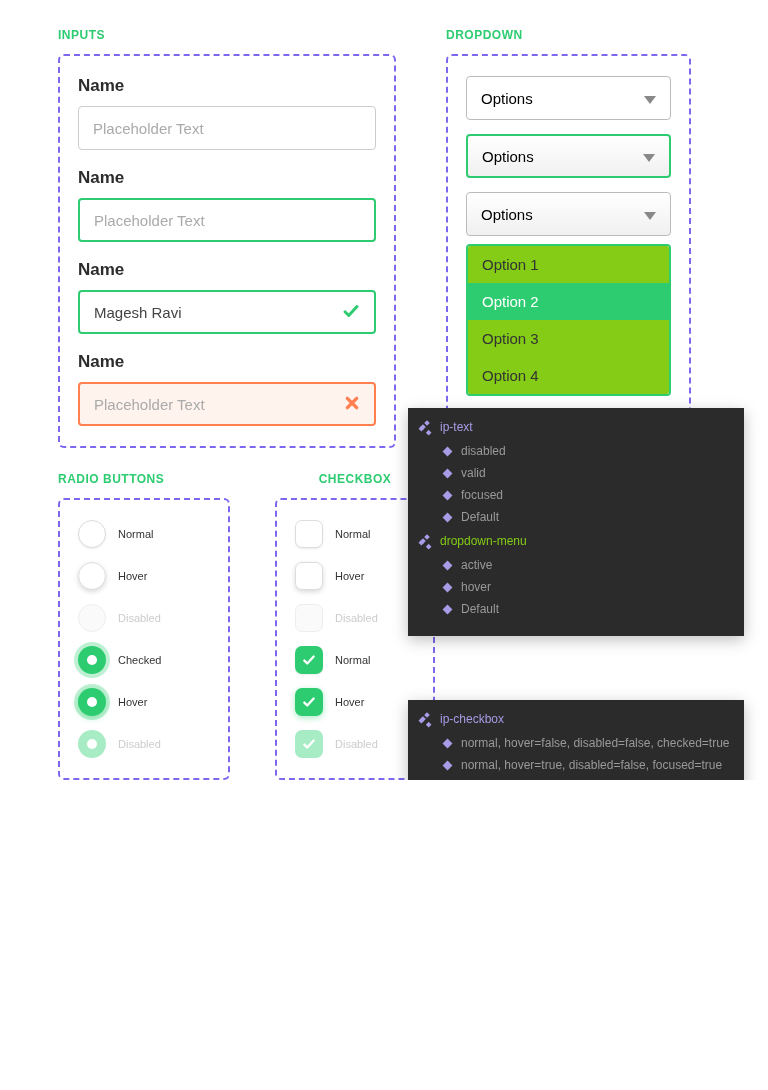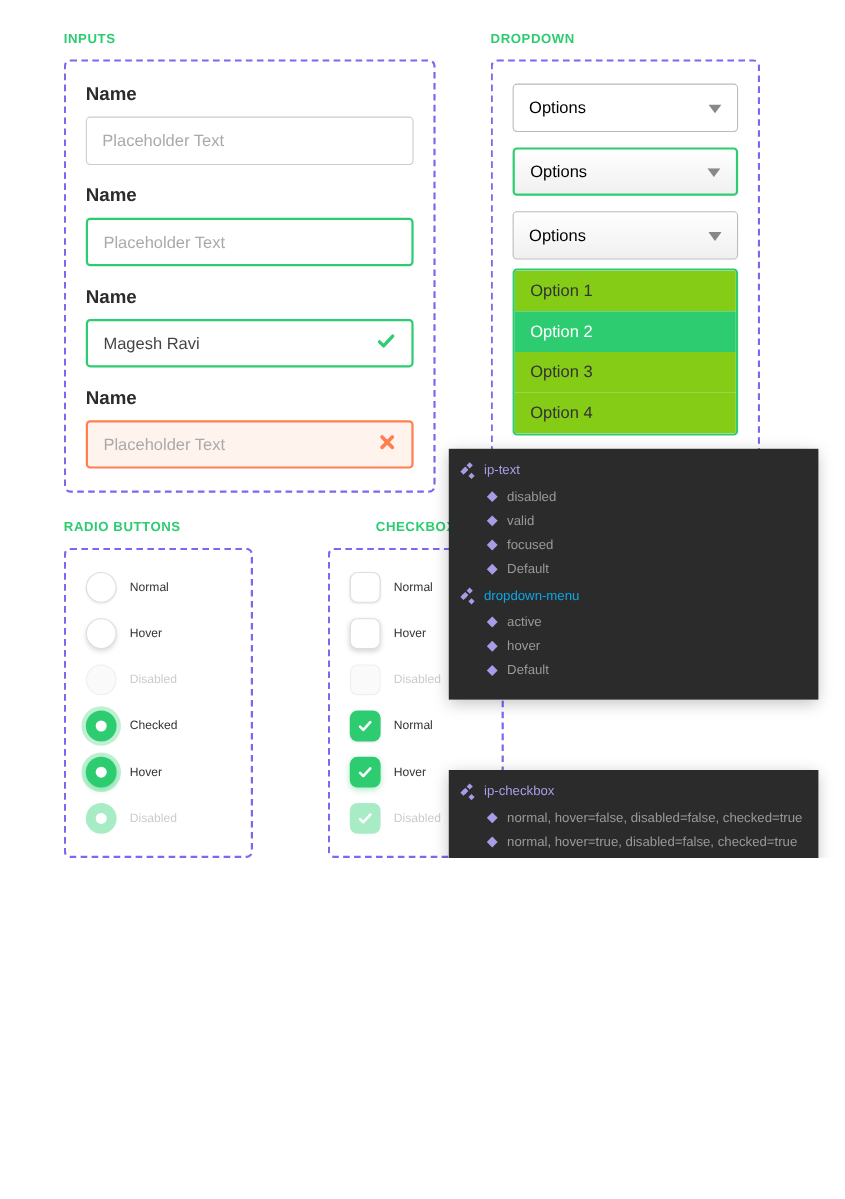--- a/index.html
+++ b/index.html
@@ -24,21 +24,21 @@
 .x-icon svg { width: 16px; height: 16px; }
 
 .dd-select { width: 100%; height: 44px; border: 1px solid #bbb; border-radius: 4px; padding: 12px 14px; display: flex; align-items: center; justify-content: space-between; font-size: 15px; margin-bottom: 14px; background: #fff; }
 .dd-select.hover { border: 2px solid #2ecc71; background: linear-gradient(#fff,#f0f0f0); }
 .dd-select.active { background: linear-gradient(#fff,#f0f0f0); border: 1px solid #bbb; }
 .caret svg { width: 12px; height: 8px; }
 .dd-menu { border: 2px solid #2ecc71; border-radius: 4px; overflow: hidden; }
 .dd-item { padding: 10px 14px; font-size: 15px; color: #333; background: #84cc16; }
 .dd-item.active { background: #2ecc71; color: #fff; font-weight: 500; }
 
-.row2 { display: flex; gap: 68px; margin-top: 24px; }
+.row2 { display: flex; gap: 45px; margin-top: 24px; }
 .radio-col { width: 172px; }
 .checkbox-col { width: 160px; text-align: center; }
 .control-list { display: flex; flex-direction: column; gap: 14px; }
 .control-item { display: flex; align-items: center; gap: 12px; }
 .control-label { font-size: 11px; color: #333; }
 .control-label.disabled { color: #ccc; }
 
 .radio { width: 28px; height: 28px; border-radius: 50%; border: 1px solid #ddd; background: #fff; box-shadow: 0 1px 2px rgba(0,0,0,0.08); display: flex; align-items: center; justify-content: center; }
 .radio.hover { box-shadow: 0 2px 5px rgba(0,0,0,0.15); }
 .radio.disabled { border-color: #eee; box-shadow: none; background: #fafafa; }
@@ -56,21 +56,21 @@
 .cbox.checked.disabled { background: #a8ecc6; }
 .cbox.checked svg { width: 16px; height: 14px; stroke: #fff; }
 
 
 .panel { position: absolute; background: #2b2b2b; color: #ccc; font-size: 12px; padding: 12px 14px; box-shadow: 0 4px 14px rgba(0,0,0,0.25); }
 .panel-1 { left: 408px; top: 408px; width: 336px; }
 .panel-2 { left: 408px; top: 700px; width: 336px; }
 .panel-3 { left: 42px; top: 800px; width: 336px; }
 .panel-head { display: flex; align-items: center; gap: 8px; color: #a99be6; margin-bottom: 10px; margin-top: 0; }
 .panel-sub { margin-left: 22px; margin-bottom: 8px; display: flex; align-items: center; gap: 10px; color: #999; }
-.panel-head2 { display: flex; align-items: center; gap: 8px; color: #0ea5e9; margin: 10px 0 10px 0; }
+.panel-head2 { display: flex; align-items: center; gap: 8px; color: #84cc16; margin: 10px 0 10px 0; }
 .diamond { width: 8px; height: 8px; background: #a99be6; transform: rotate(45deg); flex-shrink: 0; }
 .diamond.small { width: 7px; height: 7px; }
 .quad { width: 10px; height: 10px; position: relative; flex-shrink: 0; }
 .quad::before, .quad::after { content: ""; position: absolute; width: 4px; height: 4px; background: #a99be6; transform: rotate(45deg); }
 .quad::before { left: 3px; top: -1px; box-shadow: 0 8px 0 #a99be6; }
 .quad::after { left: -1px; top: 3px; box-shadow: 8px 0 0 #a99be6; }
 
 .footer-bg { position: absolute; left: 0; top: 1024px; width: 768px; height: 66px; background: #e5e5e5; z-index: -1; }
 </style>
 </head>
@@ -272,21 +272,21 @@
         <span class="quad"></span>
         <span>ip-checkbox</span>
       </div>
     <div id="p2">
         <div class="panel-sub">
           <span class="diamond small"></span>
           <span>normal, hover=false, disabled=false, checked=true</span>
         </div>
         <div class="panel-sub">
           <span class="diamond small"></span>
-          <span>normal, hover=true, disabled=false, checked=true</span>
+          <span>normal, hover=true, disabled=false, focused=true</span>
         </div>
         <div class="panel-sub">
           <span class="diamond small"></span>
           <span>normal, hover=false, disabled=false, checked=true</span>
         </div>
         <div class="panel-sub">
           <span class="diamond small"></span>
           <span>normal, hover=false, disabled=true, checked=false</span>
         </div>
         <div class="panel-sub">

